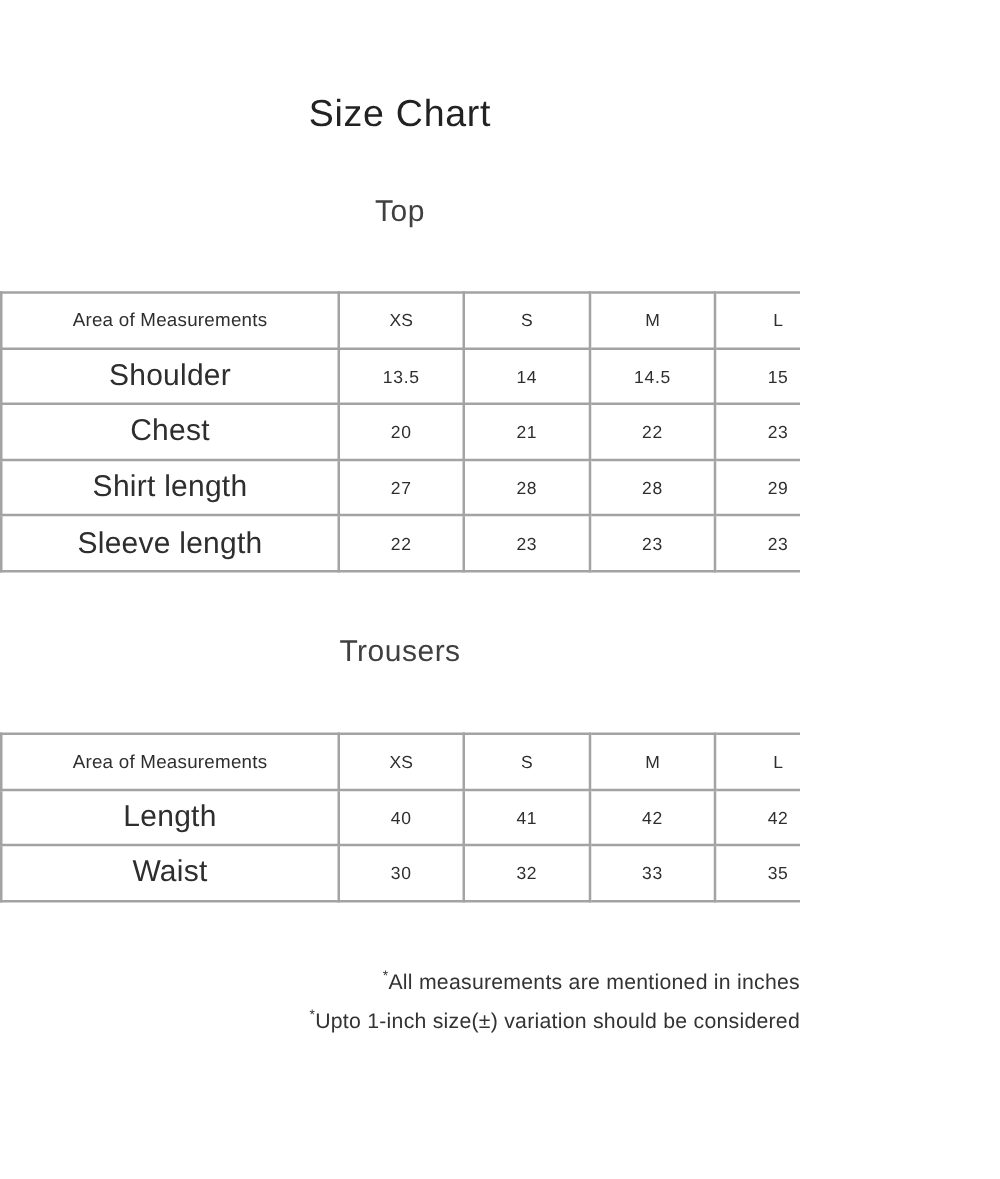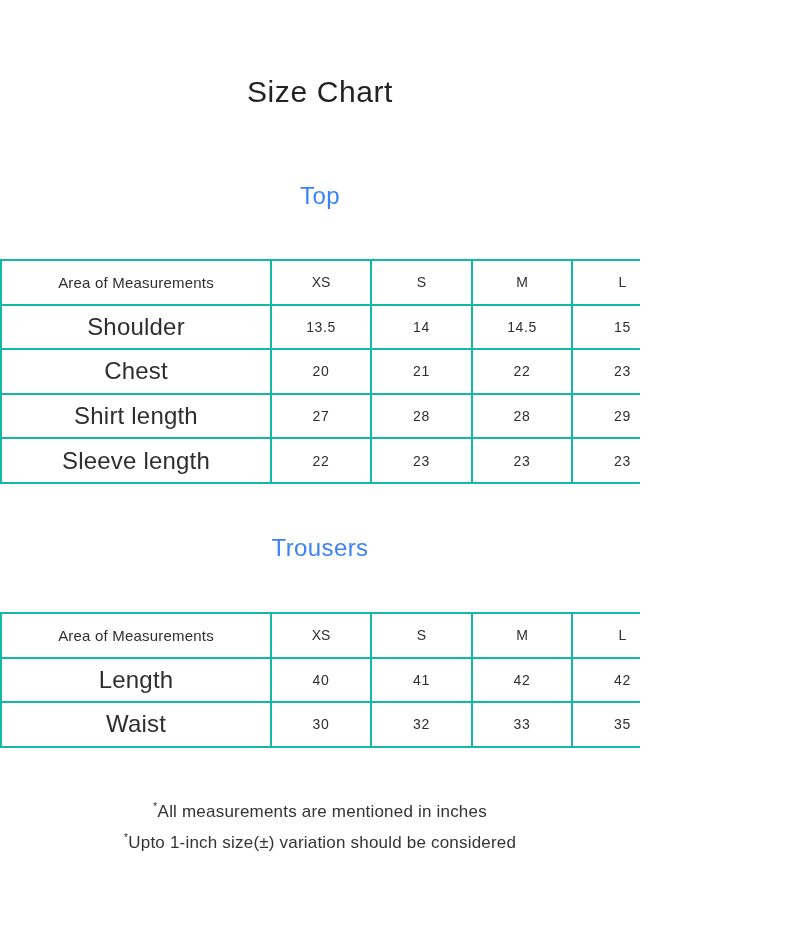--- a/index.html
+++ b/index.html
@@ -23,42 +23,42 @@
     margin: 0;
     padding-top: 74px;
     text-align: center;
     font-size: 30px;
     line-height: 36px;
     font-weight: 500;
     letter-spacing: 0.6px;
     color: #222222;
   }
   .section-heading {
-    margin: 72px 0 0 0;
+    margin: 46px 0 0 0;
     text-align: center;
     font-size: 24px;
     line-height: 28px;
     font-weight: 400;
     letter-spacing: 0.4px;
-    color: #3b82f6;
+    color: #404040;
   }
   .section-heading.trousers {
     margin-top: 50px;
   }
   table.size-table {
     width: 672px;
     margin: 49px auto 0 auto;
     border-collapse: collapse;
     table-layout: fixed;
   }
   table.size-table.trousers {
     margin-top: 50px;
   }
   .size-table th, .size-table td {
-    border: 2px solid #14b8a6;
+    border: 2px solid #a3a3a3;
     text-align: center;
     vertical-align: middle;
     padding: 0;
     height: 42.6px;
     font-weight: 400;
     background: #ffffff;
   }
   .size-table th.area-col {
     font-size: 15px;
     letter-spacing: 0.2px;
@@ -69,21 +69,21 @@
   .size-table td.label-cell {
     font-size: 24px;
     letter-spacing: 0.2px;
   }
   .size-table td.value-cell {
     font-size: 14px;
     letter-spacing: 0.6px;
   }
   .footnotes {
     margin-top: 48px;
-    text-align: center;
+    text-align: right;
     font-size: 17px;
     line-height: 31px;
     color: #333333;
     letter-spacing: 0.2px;
   }
   .footnote .star {
     font-size: 11px;
     vertical-align: super;
     line-height: 0;
   }

